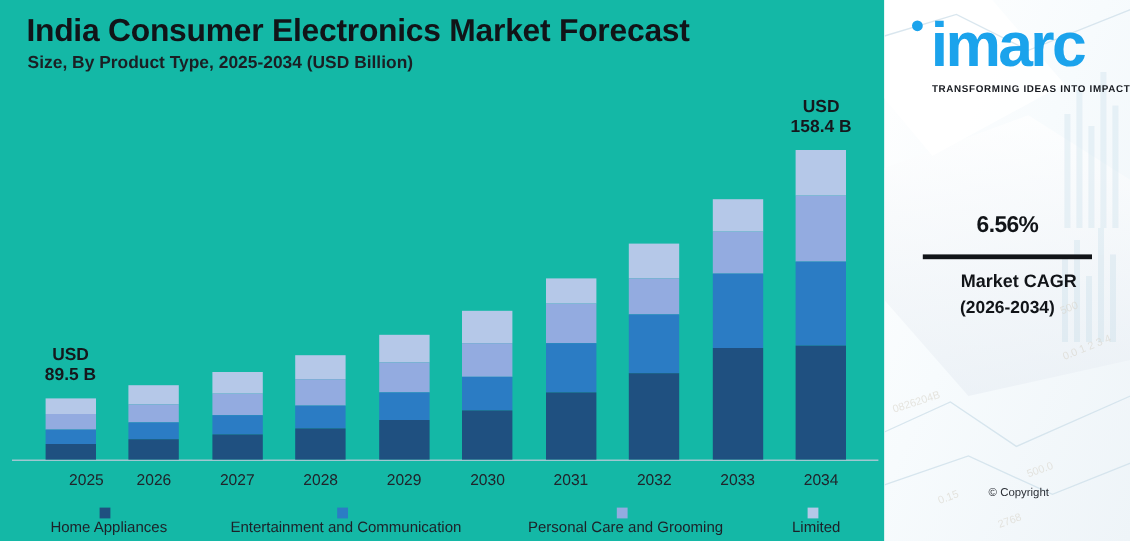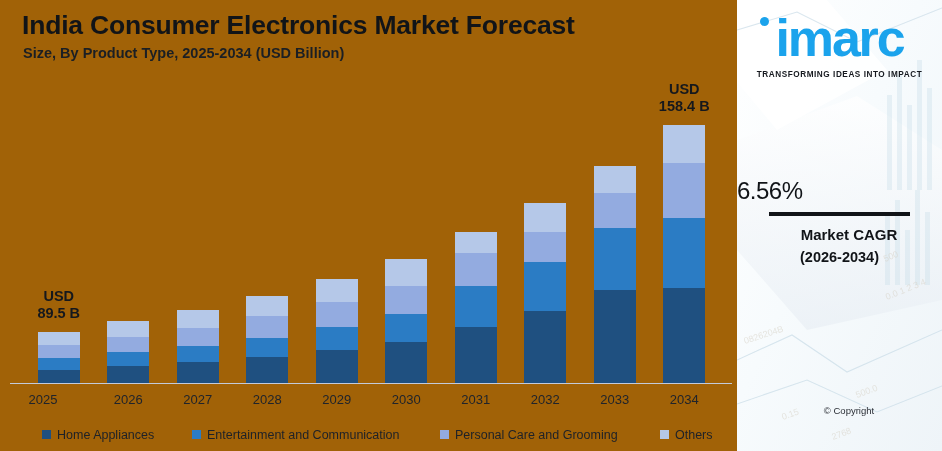--- a/index.html
+++ b/index.html
@@ -7,21 +7,21 @@
     width:942px;height:451px;overflow:hidden;
     font-family:"Liberation Sans", sans-serif;
     background:#dce4f2;
     position:relative;
   }
   #canvas{position:absolute;inset:0;width:942px;height:451px;}
 
   
   #chart-panel{
     position:absolute;left:0;top:0;width:737px;height:451px;
-    background:#a16207;
+    background:#14b8a6;
   }
   #title{
     position:absolute;left:22px;top:10px;
     font-size:26.5px;font-weight:bold;color:#111418;
     letter-spacing:-0.2px;white-space:nowrap;
   }
   #subtitle{
     position:absolute;left:23px;top:45px;
     font-size:14.5px;font-weight:bold;color:#1b1f24;
     white-space:nowrap;
@@ -52,21 +52,21 @@
   }
   .endlabel span{display:block;}
 
   
   #legend{
     position:absolute;left:0;top:418px;width:737px;height:33px;
     display:flex;align-items:center;
   }
   .legend-item{
     display:flex;align-items:center;position:absolute;
-    font-size:12.5px;color:#1d2128;white-space:nowrap;
+    font-size:12.5px;color:#1d2128;white-space:nowrap;flex-direction:column;
   }
   .swatch{
     width:9px;height:9px;margin-right:6px;display:inline-block;
   }
 
   
   #brand-panel{
     position:absolute;left:737px;top:0;width:205px;height:451px;
     background:#fdfdfd;overflow:hidden;
   }
@@ -78,27 +78,27 @@
   #logo-text{
     position:absolute;left:0;top:4px;width:205px;text-align:center;
     font-size:52px;font-weight:bold;color:#1ba3ec;
     letter-spacing:-2.2px;line-height:1;
   }
   #logo-dot{
     position:absolute;left:23px;top:9px;width:9px;height:9px;
     border-radius:50%;background:#1ba3ec;
   }
   #logo-tag{
-    position:absolute;left:0;top:62px;width:205px;text-align:center;
+    position:absolute;left:0;top:62px;width:205px;text-align:right;
     font-size:8.2px;font-weight:bold;color:#16191f;letter-spacing:0.55px;
   }
 
   #cagr-value{
-    position:absolute;left:0;top:177px;width:205px;text-align:left;
-    font-size:24px;font-weight:normal;color:#111418;letter-spacing:-0.5px;
+    position:absolute;left:0;top:177px;width:205px;text-align:center;
+    font-size:19px;font-weight:bold;color:#111418;letter-spacing:-0.5px;
   }
   #cagr-rule{
     position:absolute;left:32px;top:212px;width:141px;height:4px;
     background:#111418;
   }
   #cagr-label{
     position:absolute;left:0;top:226px;width:224px;text-align:center;
     font-size:15px;font-weight:bold;color:#111418;
   }
   #cagr-period{
@@ -180,21 +180,21 @@
             <div class="seg" style="height: 93px; background: rgb(31, 80, 128);"></div>
           </div>
           <div class="bar" style="left: 663.25px; bottom: 12px; height: 258px;">
             <div class="seg" style="height: 38px; background: rgb(181, 200, 232);"></div>
             <div class="seg" style="height: 55px; background: rgb(147, 171, 224);"></div>
             <div class="seg" style="height: 70px; background: rgb(43, 124, 196);"></div>
             <div class="seg" style="height: 95px; background: rgb(31, 80, 128);"></div>
           </div>
         </div>
       <div id="xlabels">
-          <div class="xlabel" style="left: 3px;">2025</div>
+          <div class="xlabel" style="left: 32px;">2025</div>
           <div class="xlabel" style="left: 88.25px;">2026</div>
           <div class="xlabel" style="left: 157.75px;">2027</div>
           <div class="xlabel" style="left: 227.25px;">2028</div>
           <div class="xlabel" style="left: 296.75px;">2029</div>
           <div class="xlabel" style="left: 366.25px;">2030</div>
           <div class="xlabel" style="left: 435.75px;">2031</div>
           <div class="xlabel" style="left: 505.25px;">2032</div>
           <div class="xlabel" style="left: 574.75px;">2033</div>
           <div class="xlabel" style="left: 644.25px;">2034</div>
         </div>
@@ -218,21 +218,21 @@
         <div class="legend-item" style="left: 440px;">
           <span class="swatch" style="background: rgb(147, 171, 224);"></span>
           <span>Personal Care and Grooming</span>
         </div>
         <div class="legend-item" style="left: 192px;">
           <span class="swatch" style="background: rgb(43, 124, 196);"></span>
           <span>Entertainment and Communication</span>
         </div>
         <div class="legend-item" style="left: 660px;">
           <span class="swatch" style="background: rgb(181, 200, 232);"></span>
-          <span>Others</span>
+          <span>Limited</span>
         </div>
       </div>
   </div>
 
   <div id="brand-panel">
 
     <svg id="brand-bg" viewBox="0 0 205 451" preserveAspectRatio="none">
       <defs>
         <linearGradient id="bgGrad" x1="0" y1="0" x2="1" y2="1">
           <stop offset="0%" stop-color="#ffffff"></stop>

